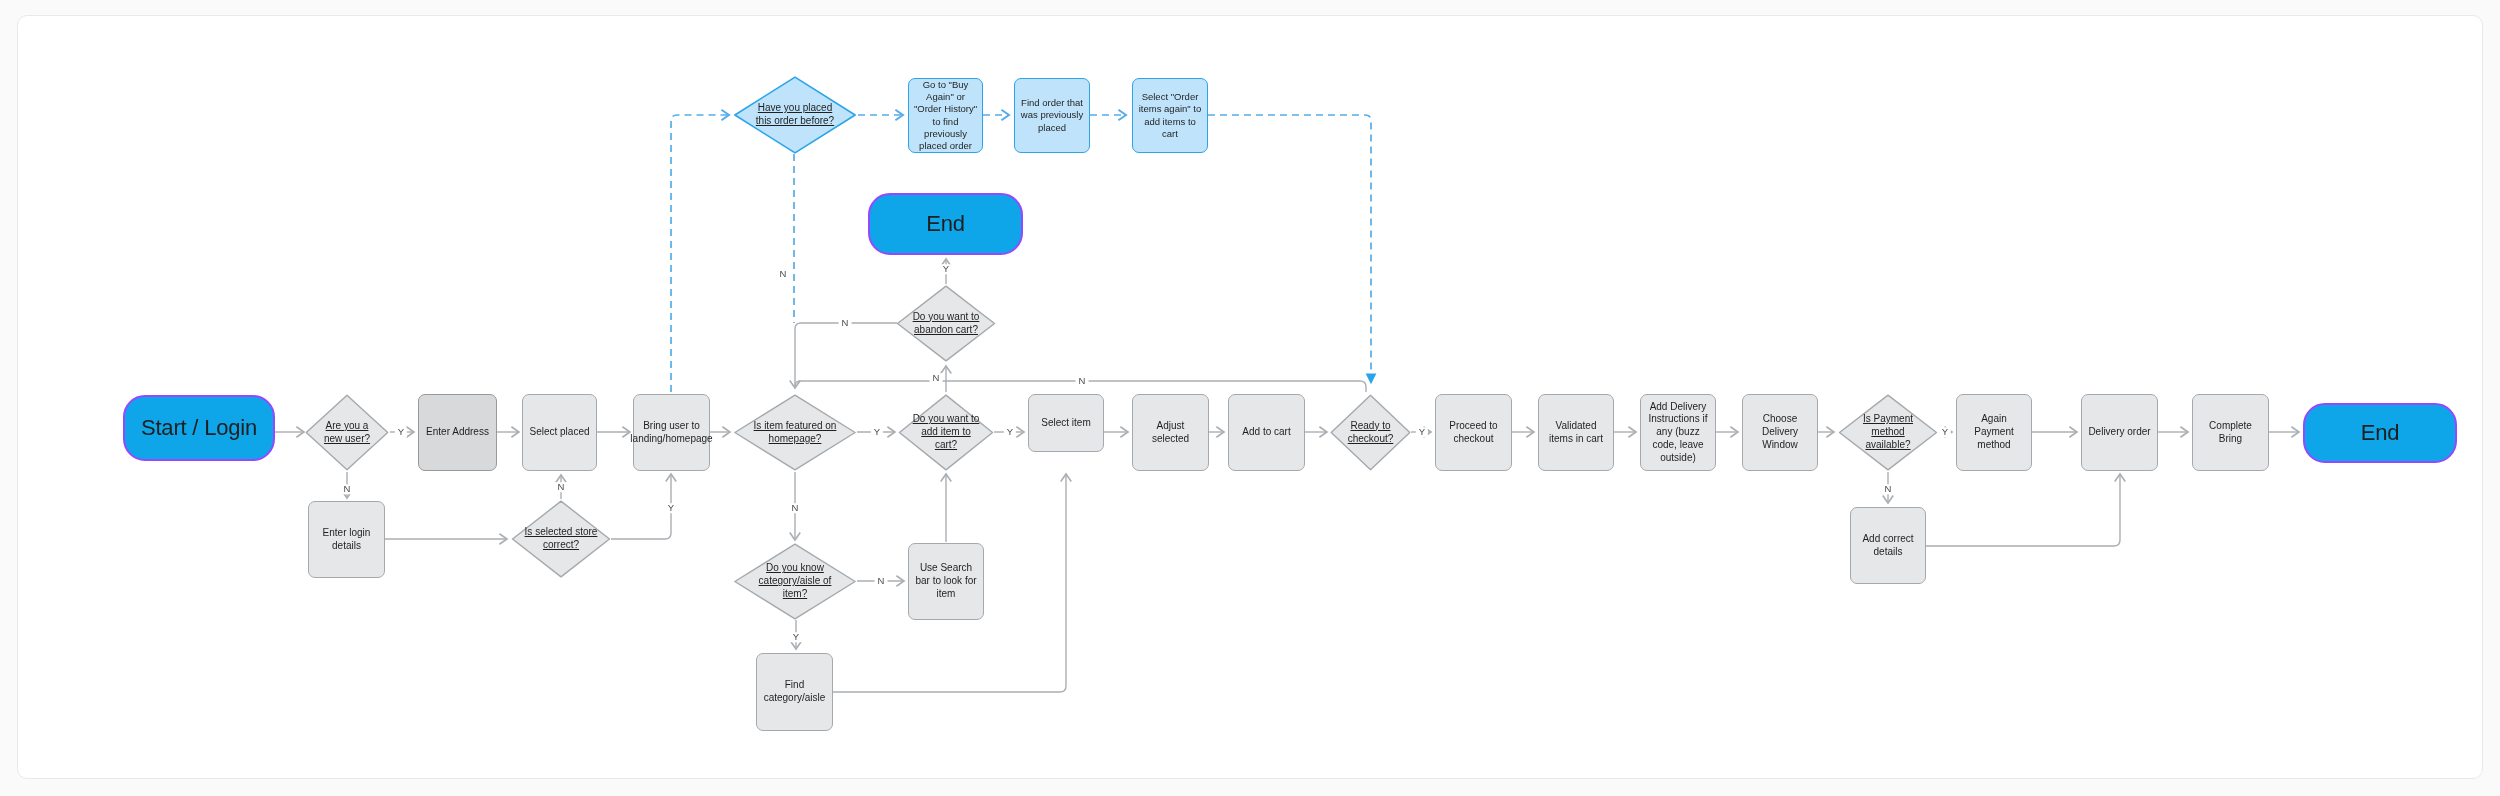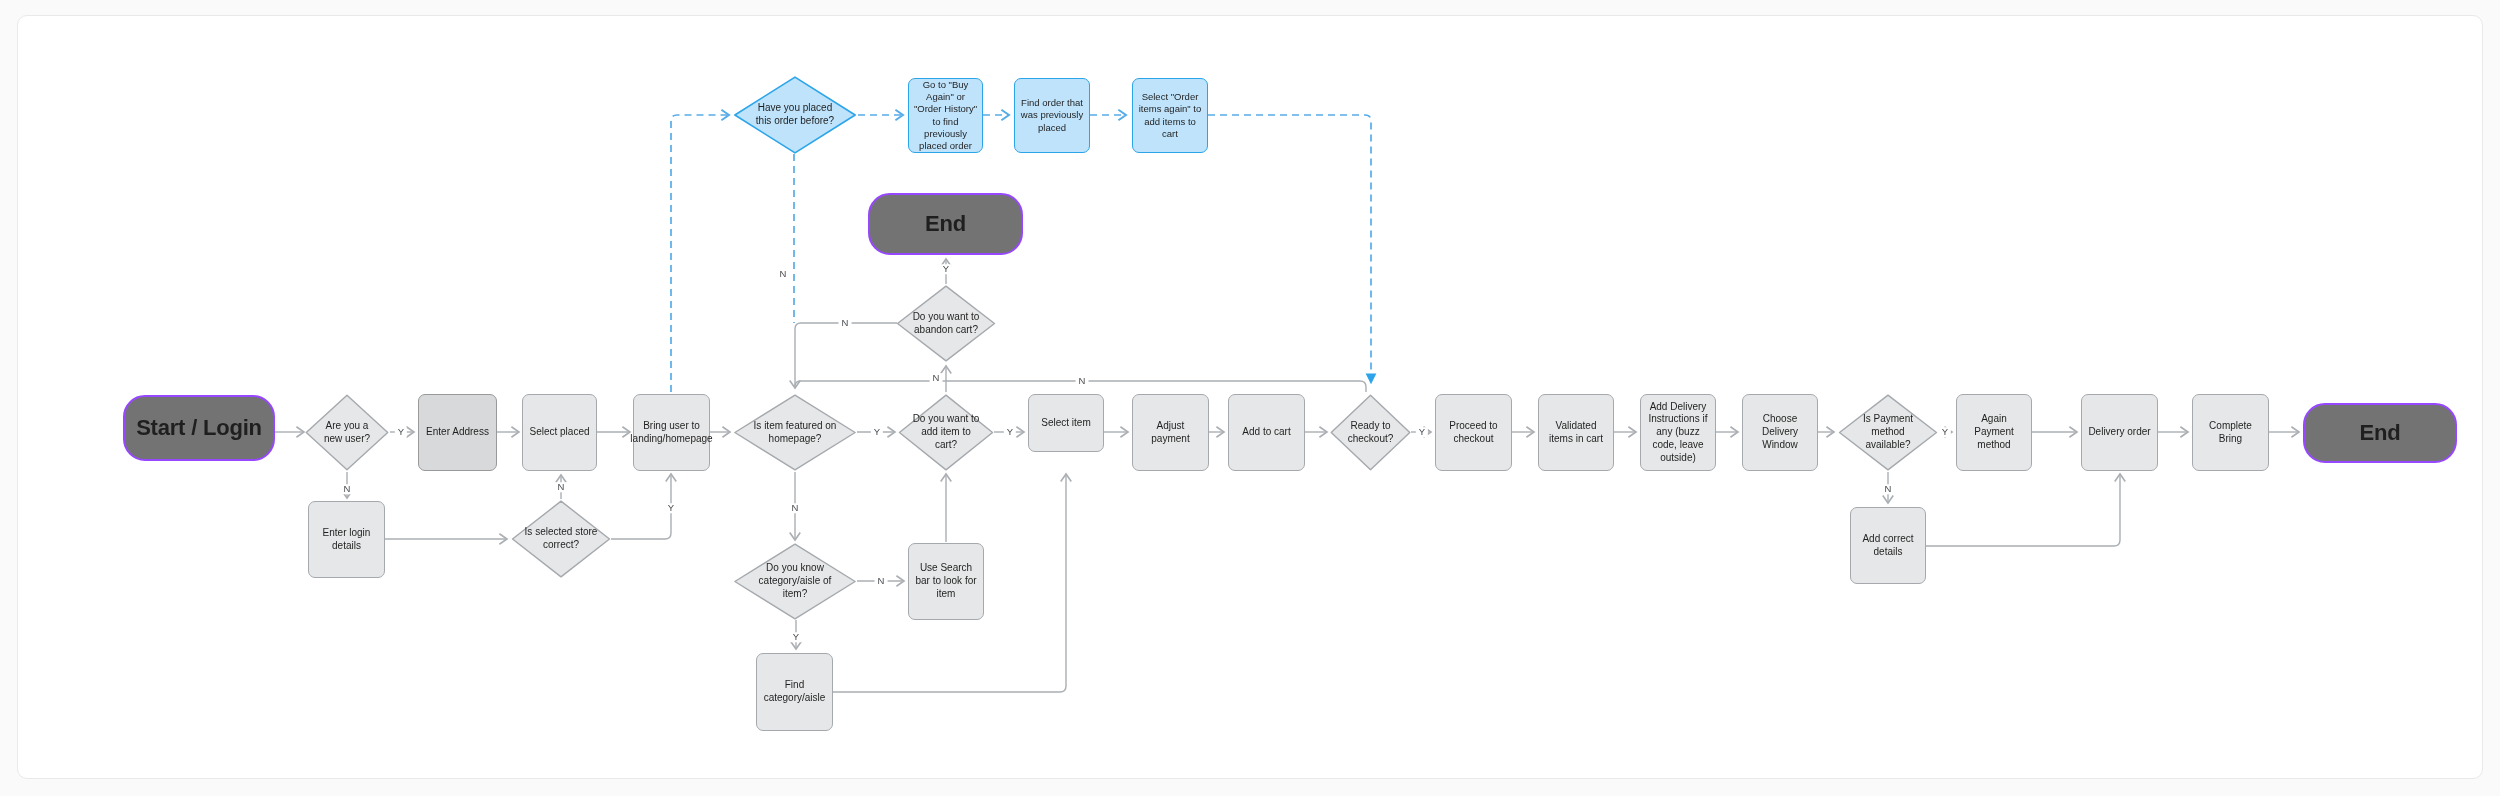--- a/index.html
+++ b/index.html
@@ -25,33 +25,33 @@
     background:var(--box-fill,#E6E7E8);
     border:1.4px solid var(--shape-border,#A5A9AD);
     border-radius:7px;padding:3px 5px;
   }
   .box.dark{background:var(--box-fill-dark,#D8D9DA);border-color:#97999B;}
   .blue-box{
     background:var(--blue-fill,#BEE3FB);
     border:1.6px solid var(--blue-border,#2BA4E9);
     border-radius:7px;padding:2px 4px;font-size:9.5px;
   }
-  .diamond{background:transparent;border:none;padding:0;}
+  .diamond{background:transparent;border:none;padding:0;text-decoration:underline;}
   .dshape{position:absolute;left:0;top:0;width:100%;height:100%;}
   .dshape polygon{
     fill:var(--box-fill,#E6E7E8);stroke:var(--shape-border,#A5A9AD);
     stroke-width:1.4;vector-effect:non-scaling-stroke;stroke-linejoin:round;
   }
   .diamond.blue .dshape polygon{
     fill:var(--blue-fill,#BEE3FB);stroke:var(--blue-border,#2BA4E9);stroke-width:1.6;
   }
   .dlabel{position:relative;z-index:2;padding:0 13%;}
   .pill{
-    background:#737373;border:2.4px solid var(--purple-border,#9747FF);
-    border-radius:22px;font-size:22px;font-weight:700;letter-spacing:-0.2px;
+    background:#0ea5e9;border:2.4px solid var(--purple-border,#9747FF);
+    border-radius:22px;font-size:22px;font-weight:400;letter-spacing:-0.2px;
   }
   .elabel{
     position:absolute;transform:translate(-50%,-50%);
     font-size:9.5px;color:var(--label-text,#494C4F);
     background:#FFFFFF;padding:0 3px;z-index:3;line-height:1;
   }
 </style>
 </head>
 <body>
 
@@ -204,21 +204,21 @@
 
 <div class="node box" style="left:756px;top:653px;width:77px;height:78px">
   <span>Find category/aisle</span>
 </div>
 
 <div class="node box" style="left:1028px;top:394px;width:76px;height:58px">
   <span>Select item</span>
 </div>
 
 <div class="node box" style="left:1132px;top:394px;width:77px;height:77px">
-  <span>Adjust payment</span>
+  <span>Adjust selected</span>
 </div>
 
 <div class="node box" style="left:1228px;top:394px;width:77px;height:77px">
   <span>Add to cart</span>
 </div>
 
 <div class="node diamond" style="left:1330px;top:394px;width:81px;height:77px">
   <svg class="dshape" viewBox="0 0 100 100" preserveAspectRatio="none">
       <polygon points="50,1.5 98.5,50 50,98.5 1.5,50"></polygon>
     </svg>

